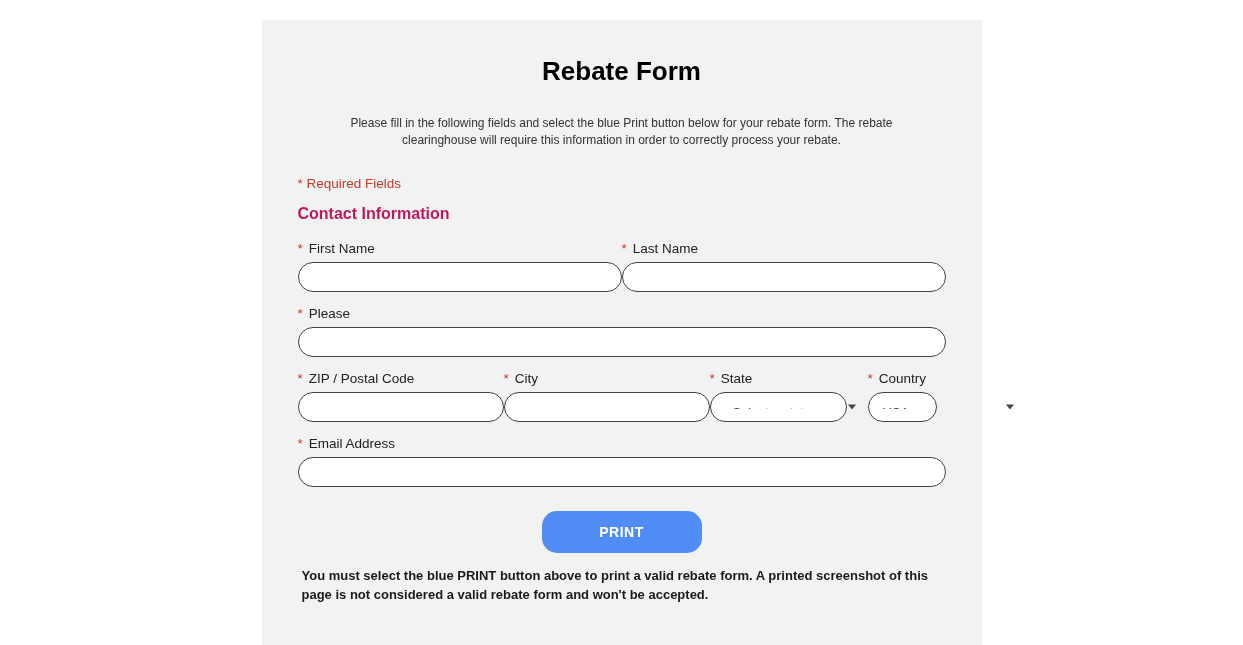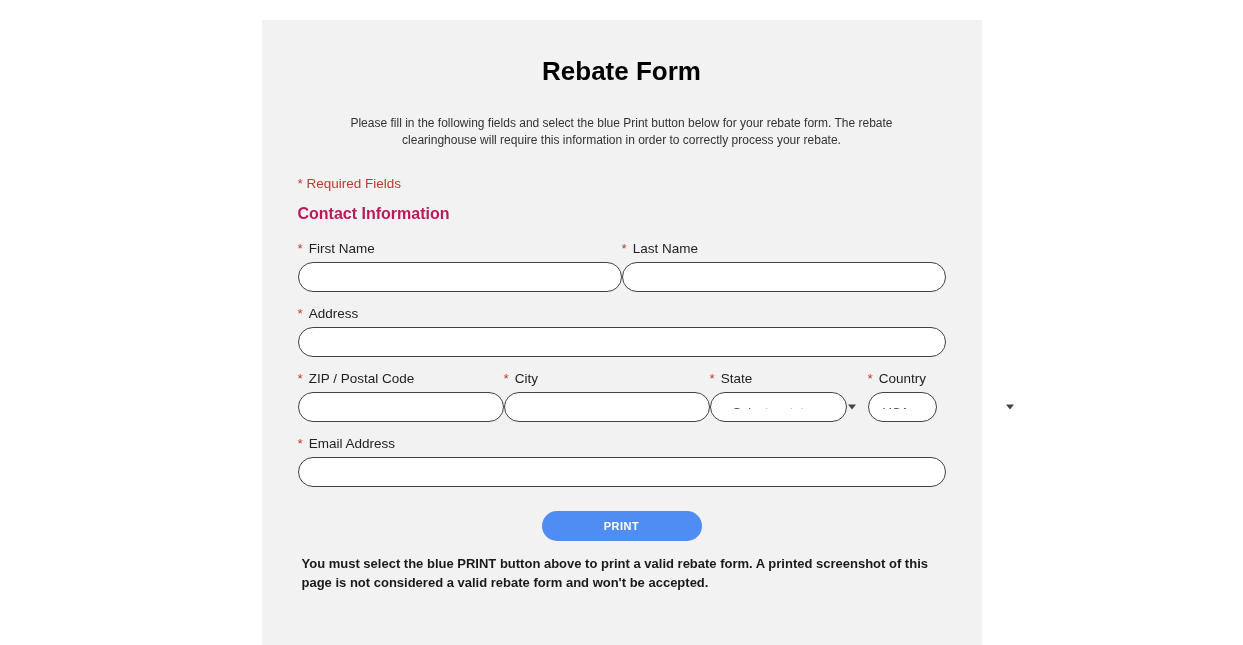--- a/index.html
+++ b/index.html
@@ -85,23 +85,23 @@
   .zip { flex: 0 0 158px; }
   .city { flex: 0 0 158px; }
   .state { flex: 0 0 158px; }
   .country { flex: 0 0 158px; }
   .actions { text-align: center; margin-top: 24px; }
   .print-btn {
     background: #4f8df5;
     color: #fff;
     border: none;
     font-weight: 700;
-    font-size: 11px;
+    font-size: 14px;
     letter-spacing: 0.5px;
-    height: 30px;
+    height: 42px;
     width: 160px;
     border-radius: 15px;
     cursor: pointer;
   }
   .footnote {
     font-size: 13px;
     font-weight: 700;
     color: #1a1a1a;
     margin-top: 14px;
     line-height: 1.45;
@@ -134,21 +134,21 @@
       <div class="label">
         <span class="star">*</span><span>Last Name</span>
       </div>
       <input class="control" type="text" value="" style="">
     </div>
   </div>
 
   <div class="row">
     <div class="field full">
       <div class="label">
-        <span class="star">*</span><span>Address</span>
+        <span class="star">*</span><span>Please</span>
       </div>
       <input class="control" type="text" value="" style="">
     </div>
   </div>
 
   <div class="row">
     <div class="field zip">
       <div class="label">
         <span class="star">*</span><span>ZIP / Postal Code</span>
       </div>

